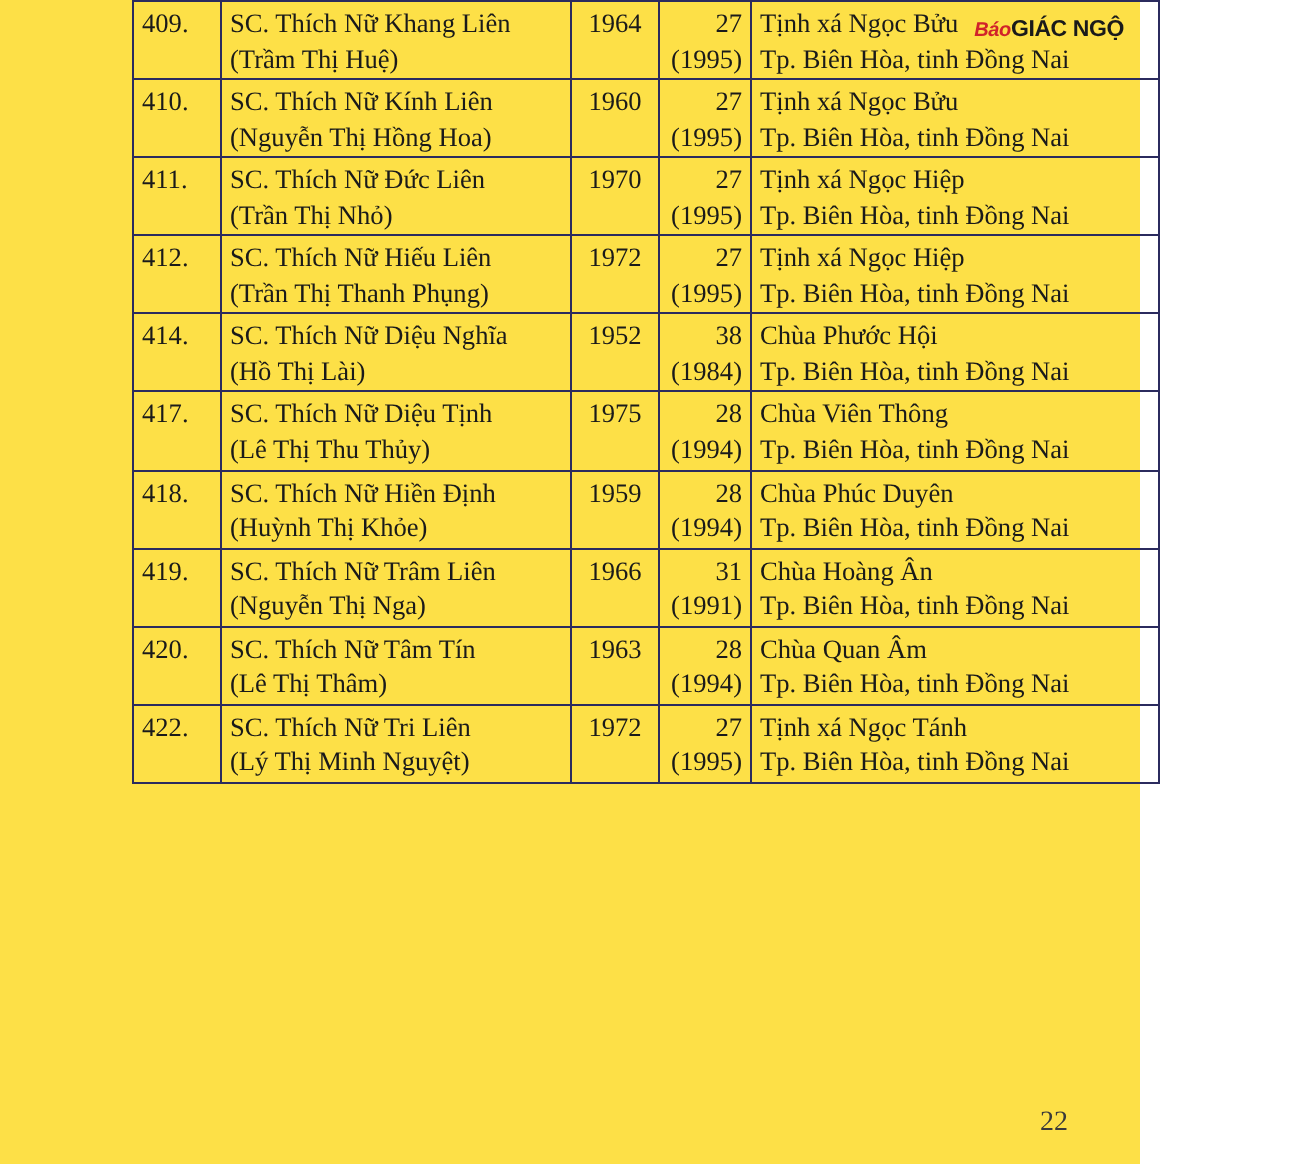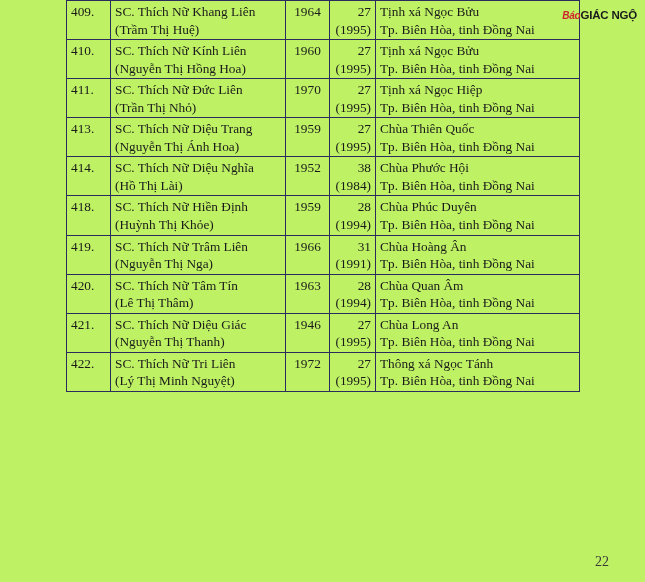--- a/index.html
+++ b/index.html
@@ -11,23 +11,23 @@
     width: 645px;
     height: 582px;
     position: relative;
     font-family: "Liberation Serif", serif;
     color: #1a1a1a;
     overflow: hidden;
   }
   #page {
     position: absolute;
     left: 0; top: 0;
-    width: 645px;
+    width: 570px;
     height: 582px;
-    background: #bef264;
+    background: #fde047;
   }
   #doc-table {
     position: absolute;
     left: 66px;
     top: 0px;
     width: 513px;
     border-collapse: collapse;
     table-layout: fixed;
   }
   #doc-table td {
@@ -138,52 +138,68 @@
           <td class="c-age">
             <span class="line2">27</span>
             <span class="line2">(1995)</span>
           </td>
           <td class="c-place">
             <span class="line2">Tịnh xá Ngọc Hiệp</span>
             <span class="line2">Tp. Biên Hòa, tinh Đồng Nai</span>
           </td>
         </tr>
         <tr>
-          <td class="c-no">413.</td>
-          <td class="c-name">
-            <span class="line2">SC. Thích Nữ Diệu Trang</span>
-            <span class="line2">(Nguyễn Thị Ánh Hoa)</span>
-          </td>
-          <td class="c-year">1959</td>
-          <td class="c-age">
-            <span class="line2">27</span>
-            <span class="line2">(1995)</span>
-          </td>
-          <td class="c-place">
-            <span class="line2">Chùa Thiên Quốc</span>
+          <td class="c-no">412.</td>
+          <td class="c-name">
+            <span class="line2">SC. Thích Nữ Hiếu Liên</span>
+            <span class="line2">(Trần Thị Thanh Phụng)</span>
+          </td>
+          <td class="c-year">1972</td>
+          <td class="c-age">
+            <span class="line2">27</span>
+            <span class="line2">(1995)</span>
+          </td>
+          <td class="c-place">
+            <span class="line2">Tịnh xá Ngọc Hiệp</span>
             <span class="line2">Tp. Biên Hòa, tinh Đồng Nai</span>
           </td>
         </tr>
         <tr>
           <td class="c-no">414.</td>
           <td class="c-name">
             <span class="line2">SC. Thích Nữ Diệu Nghĩa</span>
             <span class="line2">(Hồ Thị Lài)</span>
           </td>
           <td class="c-year">1952</td>
           <td class="c-age">
             <span class="line2">38</span>
             <span class="line2">(1984)</span>
           </td>
           <td class="c-place">
             <span class="line2">Chùa Phước Hội</span>
             <span class="line2">Tp. Biên Hòa, tinh Đồng Nai</span>
           </td>
         </tr>
         <tr>
+          <td class="c-no">417.</td>
+          <td class="c-name">
+            <span class="line2">SC. Thích Nữ Diệu Tịnh</span>
+            <span class="line2">(Lê Thị Thu Thủy)</span>
+          </td>
+          <td class="c-year">1975</td>
+          <td class="c-age">
+            <span class="line2">28</span>
+            <span class="line2">(1994)</span>
+          </td>
+          <td class="c-place">
+            <span class="line2">Chùa Viên Thông</span>
+            <span class="line2">Tp. Biên Hòa, tinh Đồng Nai</span>
+          </td>
+        </tr>
+        <tr>
           <td class="c-no">418.</td>
           <td class="c-name">
             <span class="line2">SC. Thích Nữ Hiền Định</span>
             <span class="line2">(Huỳnh Thị Khỏe)</span>
           </td>
           <td class="c-year">1959</td>
           <td class="c-age">
             <span class="line2">28</span>
             <span class="line2">(1994)</span>
           </td>
@@ -218,48 +234,32 @@
           <td class="c-age">
             <span class="line2">28</span>
             <span class="line2">(1994)</span>
           </td>
           <td class="c-place">
             <span class="line2">Chùa Quan Âm</span>
             <span class="line2">Tp. Biên Hòa, tinh Đồng Nai</span>
           </td>
         </tr>
         <tr>
-          <td class="c-no">421.</td>
-          <td class="c-name">
-            <span class="line2">SC. Thích Nữ Diệu Giác</span>
-            <span class="line2">(Nguyễn Thị Thanh)</span>
-          </td>
-          <td class="c-year">1946</td>
-          <td class="c-age">
-            <span class="line2">27</span>
-            <span class="line2">(1995)</span>
-          </td>
-          <td class="c-place">
-            <span class="line2">Chùa Long An</span>
-            <span class="line2">Tp. Biên Hòa, tinh Đồng Nai</span>
-          </td>
-        </tr>
-        <tr>
           <td class="c-no">422.</td>
           <td class="c-name">
             <span class="line2">SC. Thích Nữ Tri Liên</span>
             <span class="line2">(Lý Thị Minh Nguyệt)</span>
           </td>
           <td class="c-year">1972</td>
           <td class="c-age">
             <span class="line2">27</span>
             <span class="line2">(1995)</span>
           </td>
           <td class="c-place">
-            <span class="line2">Thông xá Ngọc Tánh</span>
+            <span class="line2">Tịnh xá Ngọc Tánh</span>
             <span class="line2">Tp. Biên Hòa, tinh Đồng Nai</span>
           </td>
         </tr>
       </tbody>
   </table>
 
   <div id="logo">
     <span class="bao">Báo</span><span class="gn">GIÁC NGỘ</span>
   </div>
 

